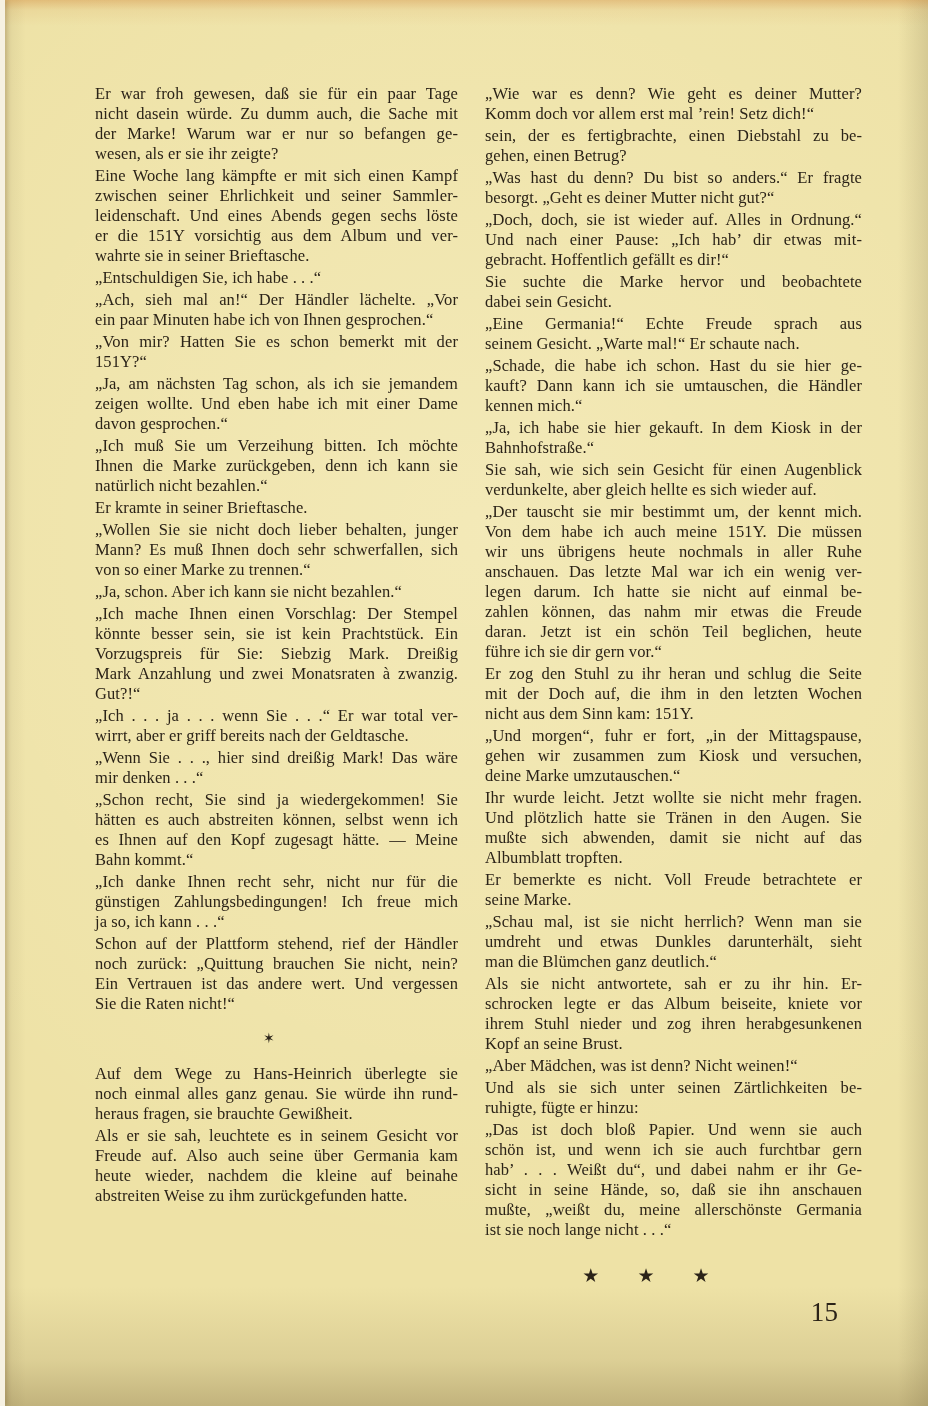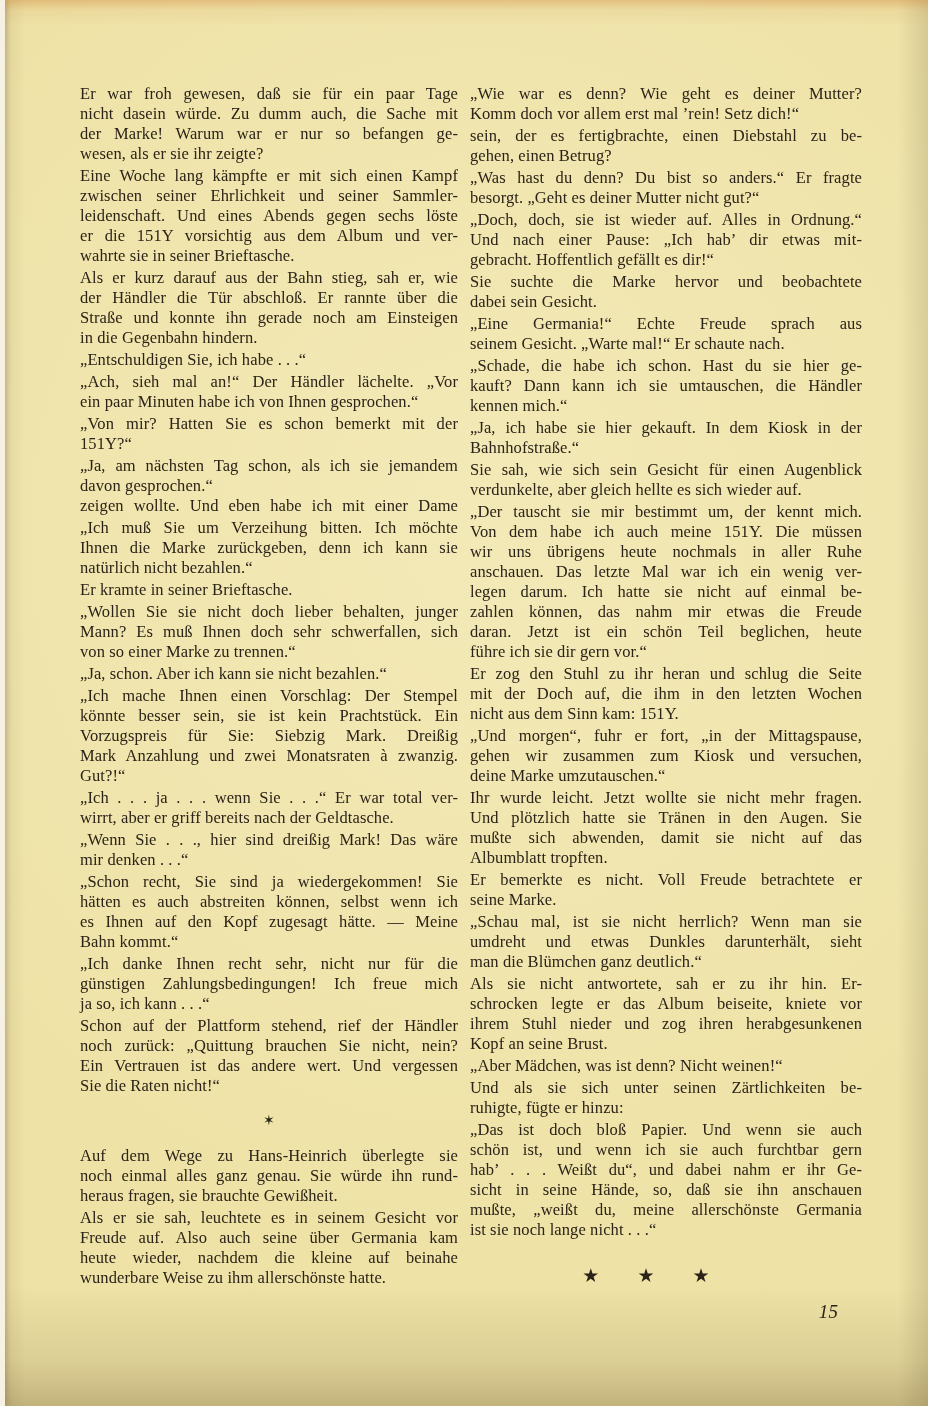--- a/index.html
+++ b/index.html
@@ -24,38 +24,37 @@
   }
   .columns {
     position: absolute;
     left: 80px; top: 84px;
     display: flex;
     gap: 12px;
   }
   .col { font-size: 16.5px; line-height: 20px; letter-spacing: 0.1px; }
   .col.left  { width: 378px; }
   .col.right { width: 392px; }
-  .para { margin: 0 0 2px 0; }
+  .para { margin: 0 0 2px 15px; }
   .line { text-align: justify; text-align-last: justify; }
   .line.last { text-align-last: left; }
   .star-sep {
     text-align: center;
     font-size: 14px;
     padding: 13px 0 15px 0;
   }
   .end-stars {
     display: flex; justify-content: center; gap: 38px;
     margin-top: 26px;
     font-size: 19px;
     transform: translateX(-20px);
   }
   .page-number {
     text-align: right;
-    font-style: italic;
-    font-size: 19px;
+    font-size: 27px;
     margin-top: 16px;
     padding-right: 24px;
   }
 </style>
 </head>
 <body>
 
 <div class="left-edge"></div>
 
 <div class="columns">
@@ -67,40 +66,34 @@
         <div class="line last">wesen, als er sie ihr zeigte?</div>
       </div>
       <div class="para">
         <div class="line">Eine Woche lang kämpfte er mit sich einen Kampf</div>
         <div class="line">zwischen seiner Ehrlichkeit und seiner Sammler-</div>
         <div class="line">leidenschaft. Und eines Abends gegen sechs löste</div>
         <div class="line">er die 151Y vorsichtig aus dem Album und ver-</div>
         <div class="line last">wahrte sie in seiner Brieftasche.</div>
       </div>
       <div class="para">
-        <div class="line">Als er kurz darauf aus der Bahn stieg, sah er, wie</div>
-        <div class="line">der Händler die Tür abschloß. Er rannte über die</div>
-        <div class="line">Straße und konnte ihn gerade noch am Einsteigen</div>
-        <div class="line last">in die Gegenbahn hindern.</div>
-      </div>
-      <div class="para">
         <div class="line last">„Entschuldigen Sie, ich habe . . .“</div>
       </div>
       <div class="para">
         <div class="line">„Ach, sieh mal an!“ Der Händler lächelte. „Vor</div>
         <div class="line last">ein paar Minuten habe ich von Ihnen gesprochen.“</div>
       </div>
       <div class="para">
         <div class="line">„Von mir? Hatten Sie es schon bemerkt mit der</div>
         <div class="line last">151Y?“</div>
       </div>
       <div class="para">
         <div class="line">„Ja, am nächsten Tag schon, als ich sie jemandem</div>
+        <div class="line">zeigen wollte. Und eben habe ich mit einer Dame</div>
         <div class="line last">davon gesprochen.“</div>
-        <div class="line">zeigen wollte. Und eben habe ich mit einer Dame</div>
       </div>
       <div class="para">
         <div class="line">„Ich muß Sie um Verzeihung bitten. Ich möchte</div>
         <div class="line">Ihnen die Marke zurückgeben, denn ich kann sie</div>
         <div class="line last">natürlich nicht bezahlen.“</div>
       </div>
       <div class="para">
         <div class="line last">Er kramte in seiner Brieftasche.</div>
       </div>
       <div class="para">
@@ -146,21 +139,21 @@
       <div class="star-sep">✶</div>
       <div class="para">
         <div class="line">Auf dem Wege zu Hans-Heinrich überlegte sie</div>
         <div class="line">noch einmal alles ganz genau. Sie würde ihn rund-</div>
         <div class="line last">heraus fragen, sie brauchte Gewißheit.</div>
       </div>
       <div class="para">
         <div class="line">Als er sie sah, leuchtete es in seinem Gesicht vor</div>
         <div class="line">Freude auf. Also auch seine über Germania kam</div>
         <div class="line">heute wieder, nachdem die kleine auf beinahe</div>
-        <div class="line last">wunderbare Weise zu ihm allerschönste hatte.</div>
+        <div class="line last">abstreiten Weise zu ihm zurückgefunden hatte.</div>
       </div>
     </div>
   <div class="col right">
     <div id="col-right">
         <div class="para">
           <div class="line">„Wie war es denn? Wie geht es deiner Mutter?</div>
           <div class="line last">Komm doch vor allem erst mal ’rein! Setz dich!“</div>
         </div>
         <div class="para">
           <div class="line">sein, der es fertigbrachte, einen Diebstahl zu be-</div>

